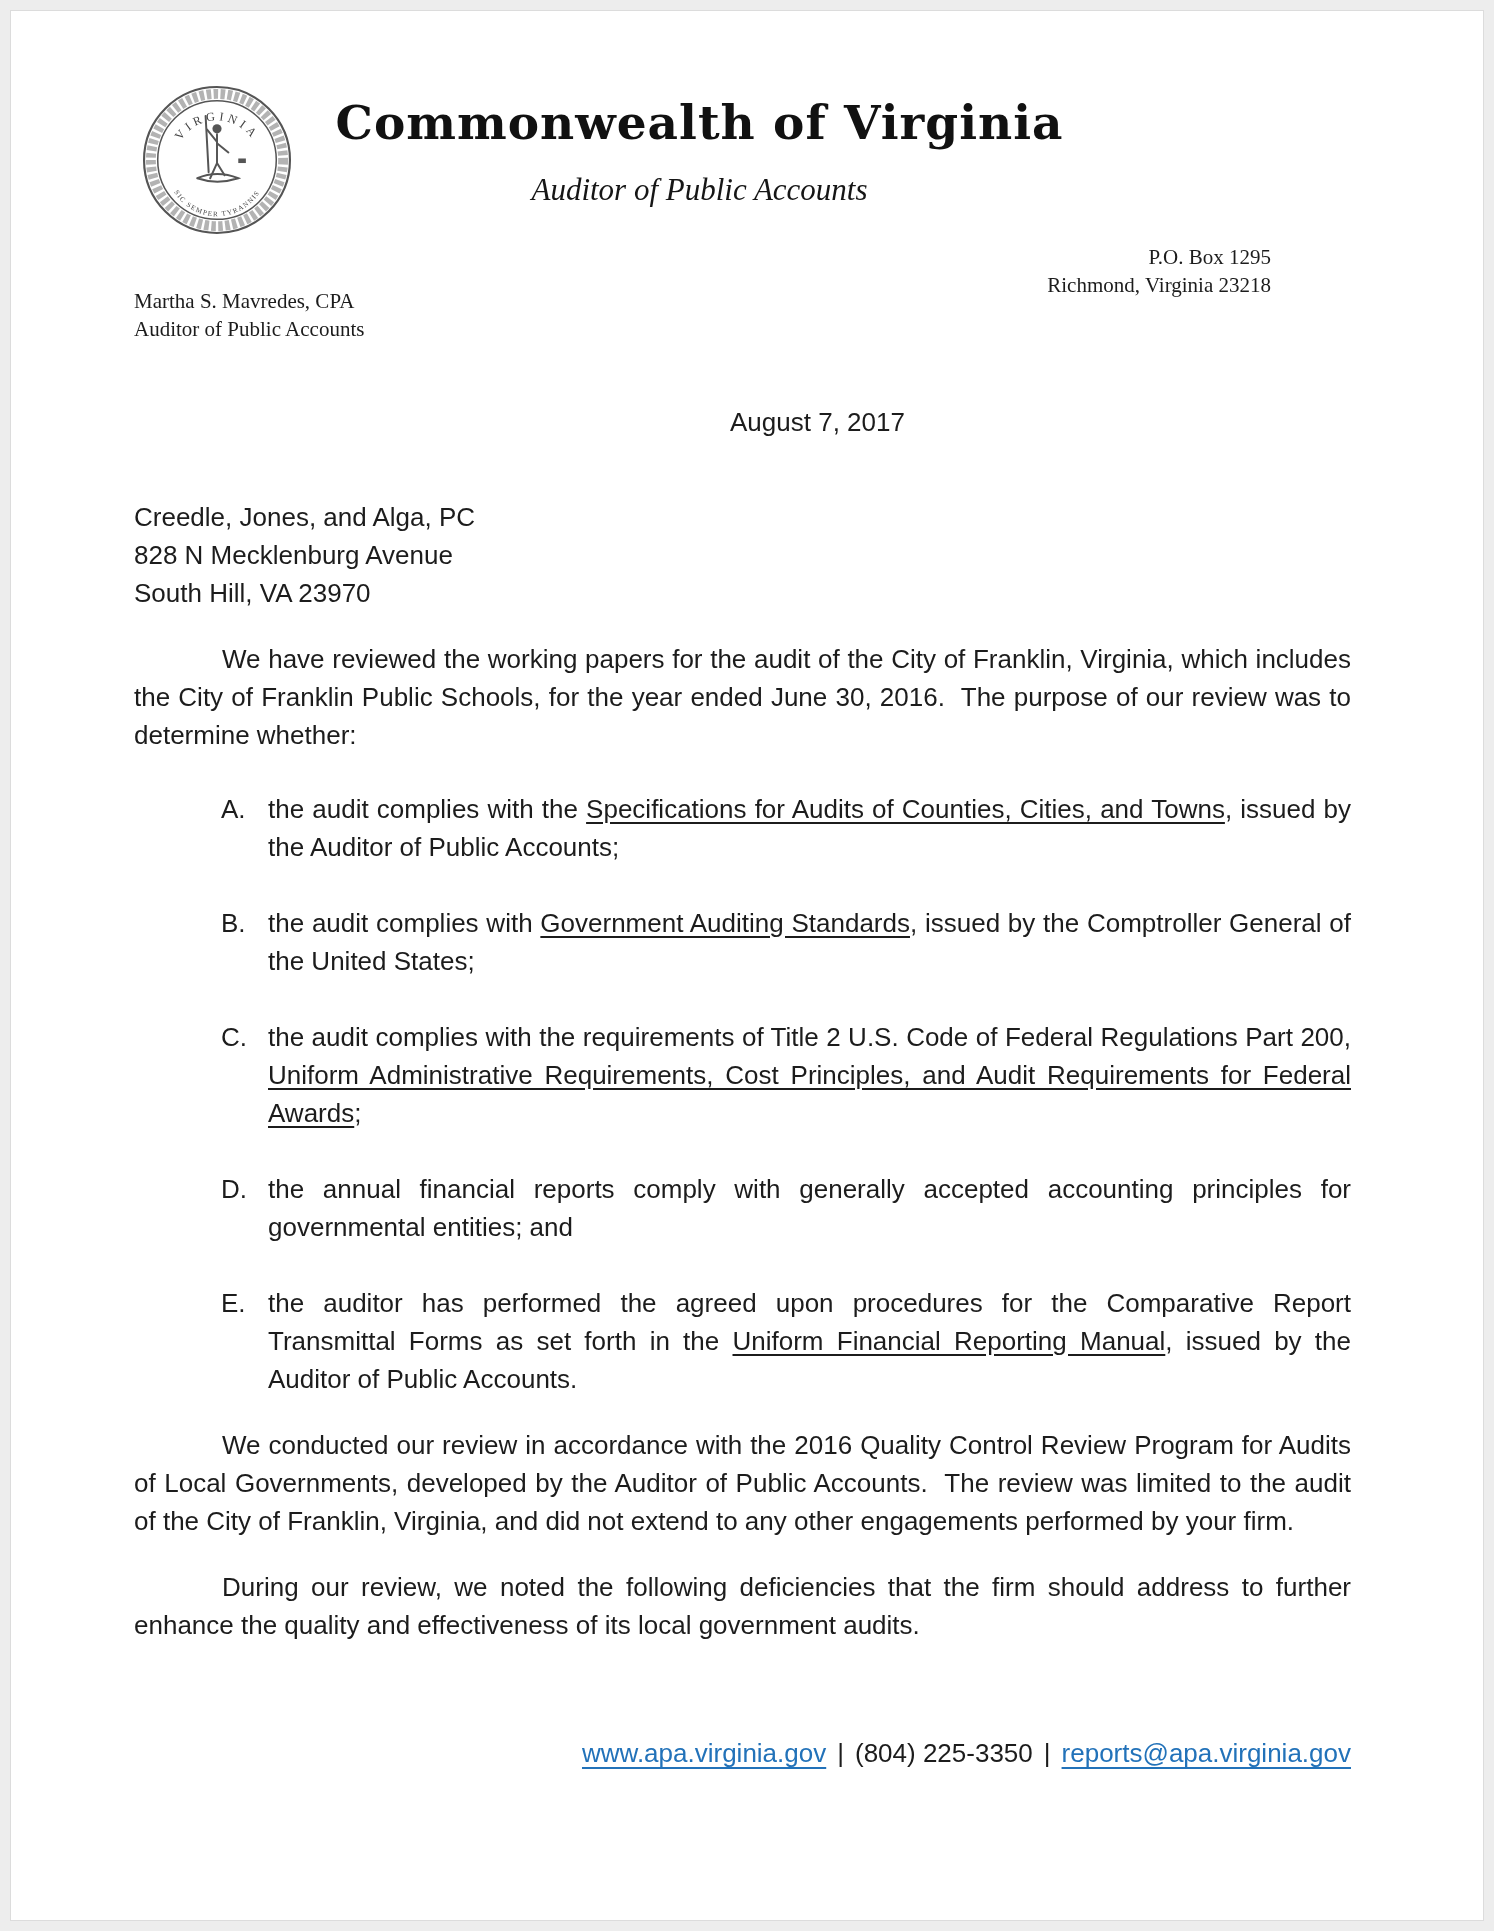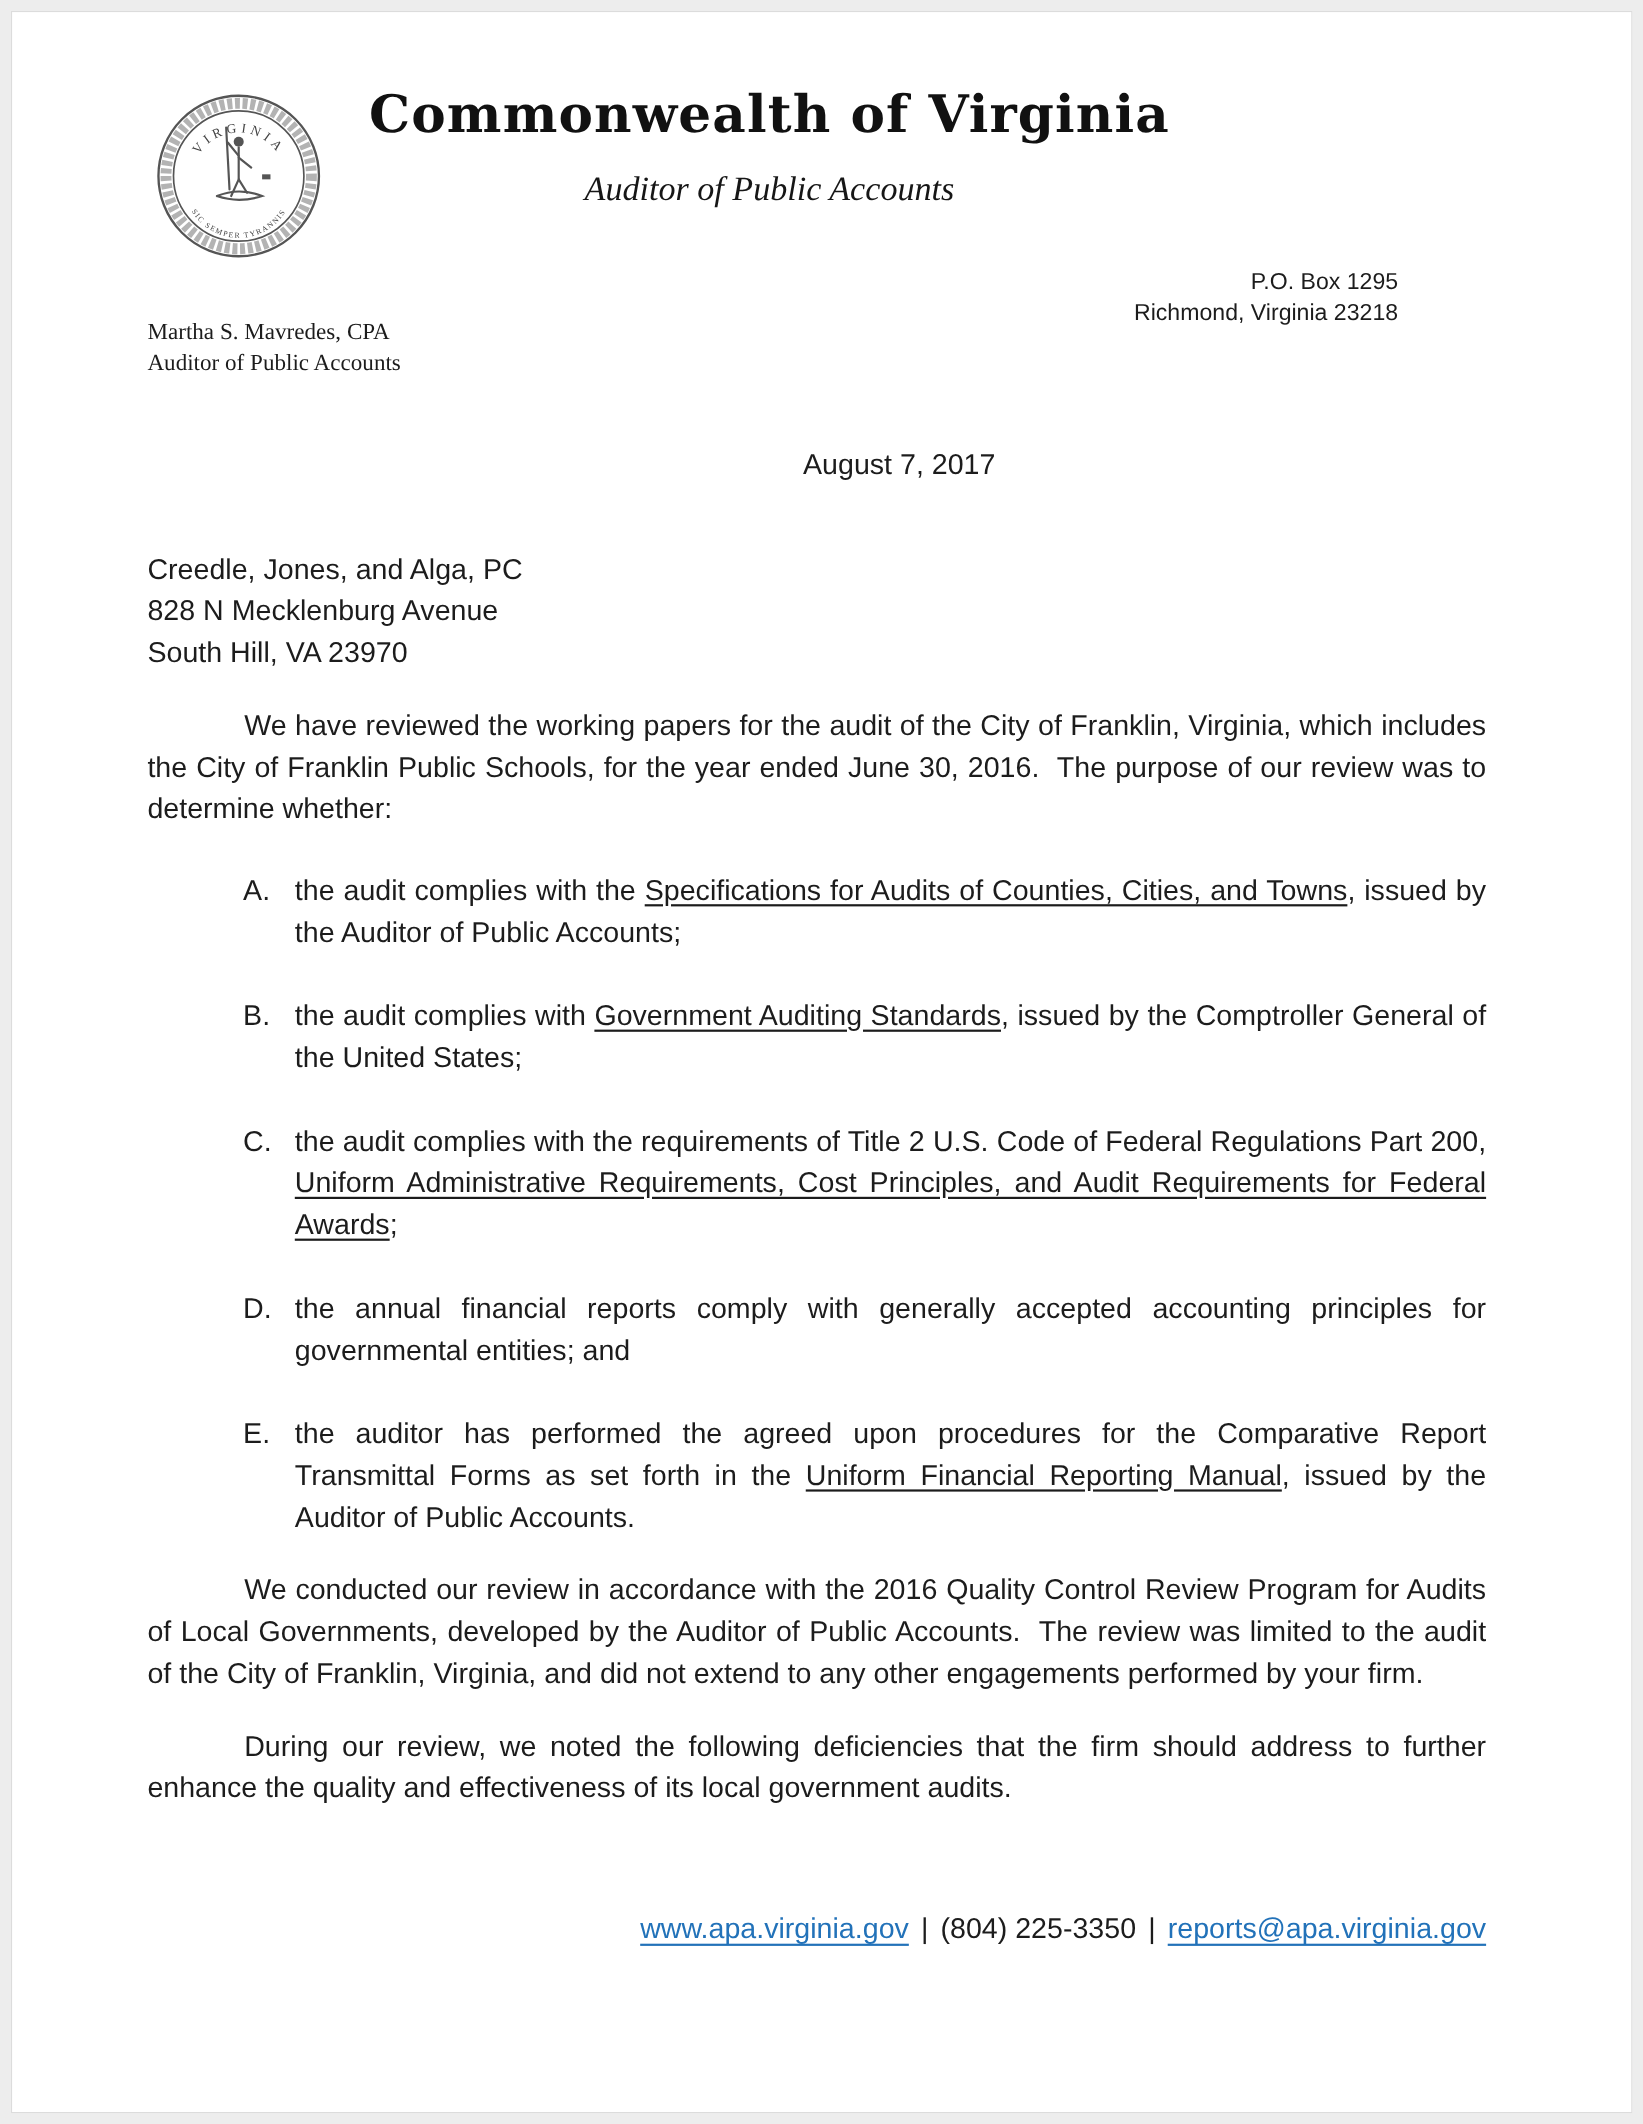--- a/index.html
+++ b/index.html
@@ -5,33 +5,33 @@
   * { margin:0; padding:0; box-sizing:border-box; }
   html,body { width:1494px; height:1931px; }
   body { background:#ededed; font-family:"Liberation Sans", sans-serif; color:#1c1c1c; position:relative; }
   .page {
     position:absolute; left:10px; top:10px; width:1474px; height:1911px;
     background:#ffffff; border:1px solid #dcdcdc;
   }
   
   .letterhead { position:relative; height:300px; }
   .seal { position:absolute; left:130px; top:68px; width:152px; height:162px; }
-  .title-block { position:absolute; left:0; right:95px; top:66px; text-align:center; }
+  .title-block { position:absolute; left:0; right:95px; top:84px; text-align:center; }
   .org-title {
     font-family:"DejaVu Serif", serif; font-weight:700; font-size:47px;
     letter-spacing:1px; color:#111;
   }
   .org-subtitle {
     font-family:"Liberation Serif", serif; font-style:italic; font-size:31px;
     margin-top:22px; color:#161616;
   }
   .head-left { position:absolute; left:123px; top:232px;
     font-family:"Liberation Serif", serif; font-size:21px; line-height:28px;margin-top:44px; }
   .head-right { position:absolute; right:212px; top:232px; text-align:right;
-    font-family:Liberation Sans, sans-serif; font-size:21px; line-height:28px; }
+    font-family:Liberation Serif, serif; font-size:21px; line-height:28px; }
   
   .content { padding:0 132px 0 123px; }
   .dateline { margin-top:92px; padding-left:596px; font-size:26px; line-height:38px; }
   .recipient { margin-top:57px; font-size:26px; line-height:38px; }
   p.body-para {
     margin-top:28px; font-size:26px; line-height:38px;
     text-align:justify; text-indent:88px; white-space:pre-wrap;
   }
   ol.review-list { list-style:none; margin-top:36px; }
   ol.review-list li {

